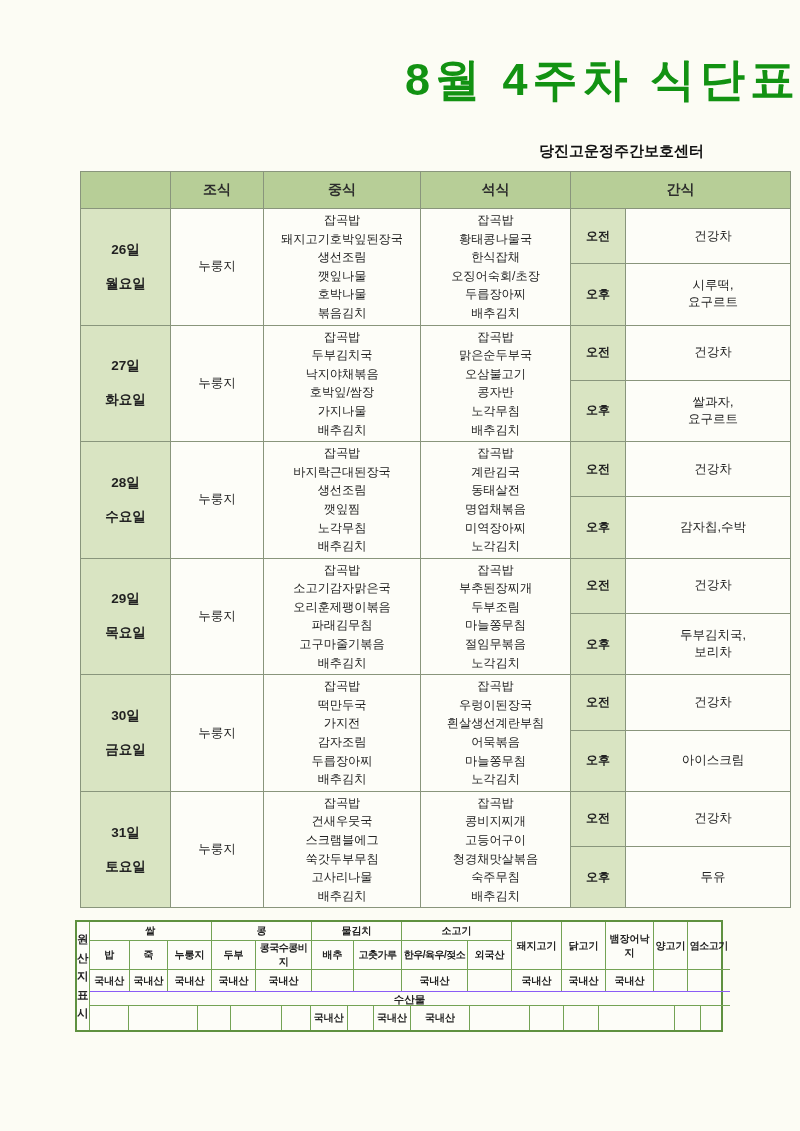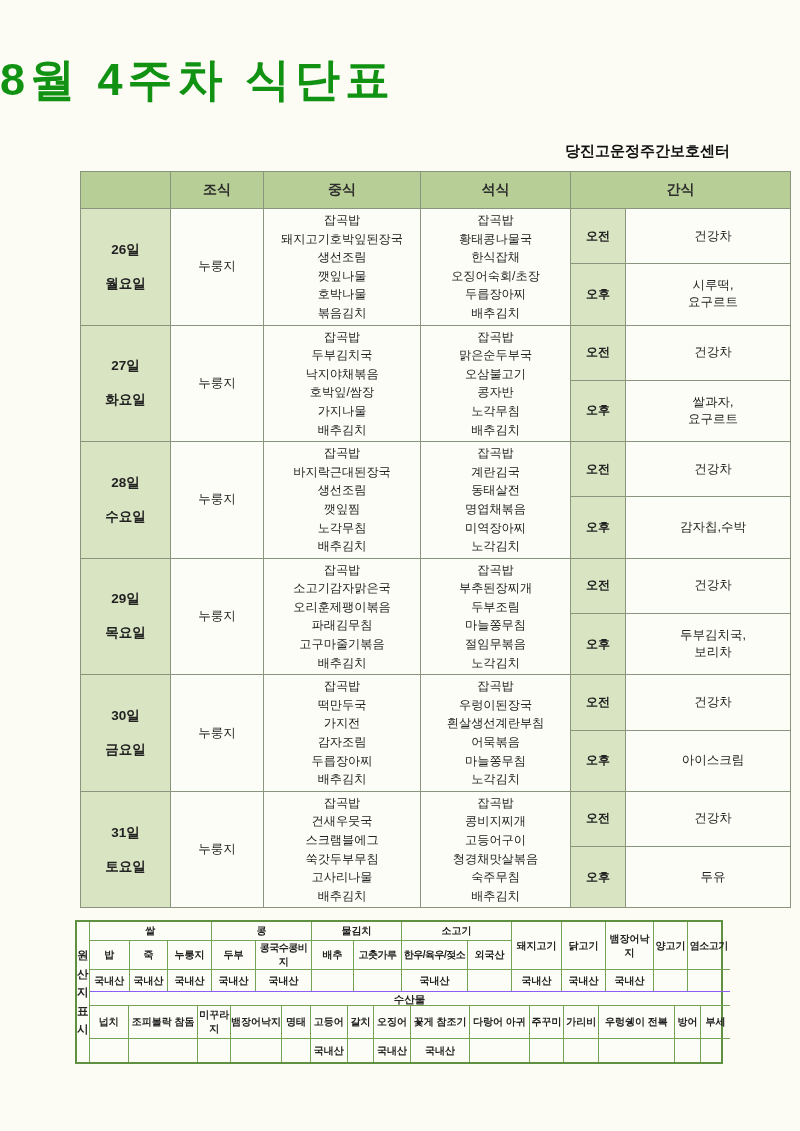--- a/index.html
+++ b/index.html
@@ -3,25 +3,25 @@
 <meta charset="utf-8">
 <style>
   * { margin:0; padding:0; box-sizing:border-box; }
   body { background:#ffffff; }
   .page {
     width:800px; height:1131px; background:#fcfcf4; margin:0 auto;
     font-family:"Liberation Sans","DejaVu Sans",sans-serif; color:#222;
     overflow:hidden; position:relative;
   }
   .title {
-    margin-top:50px; text-align:left; color:#129212;
+    margin-top:50px; text-align:right; color:#129212;
     font-size:45px; font-weight:bold; letter-spacing:5px;
   }
   .org {
-    margin-top:32px; margin-right:70px; text-align:right;
+    margin-top:32px; margin-right:96px; text-align:right;
     font-size:15px; font-weight:bold; color:#111;
   }
   
   table.menu {
     margin:10px 0 12px 80px; width:710px; border-collapse:collapse; table-layout:fixed;
   }
   table.menu th, table.menu td {
     border:1px solid #89957c; text-align:center; vertical-align:middle;
   }
   table.menu th {
@@ -339,37 +339,20 @@
             <col style="width:36px">
             <col style="width:58px">
           <col style="width:58px">
             <col style="width:34px">
             <col style="width:34px">
           <col style="width:74px">
             <col style="width:26px">
             <col style="width:28px">
         </colgroup>
         <tbody>
-            <tr class="fishN">
-          <td>넙치</td>
-          <td>조피볼락 참돔</td>
-          <td>미꾸라지</td>
-          <td>뱀장어낙지</td>
-          <td>명태</td>
-          <td>고등어</td>
-          <td>갈치</td>
-          <td>오징어</td>
-          <td>꽃게 참조기</td>
-          <td>다랑어 아귀</td>
-          <td>주꾸미</td>
-          <td>가리비</td>
-          <td>우렁쉥이 전복</td>
-          <td>방어</td>
-          <td>부세</td>
-        </tr>
         <tr class="fishV">
           <td></td>
           <td></td>
           <td></td>
           <td></td>
           <td></td>
           <td>국내산</td>
           <td></td>
           <td>국내산</td>
           <td>국내산</td>

